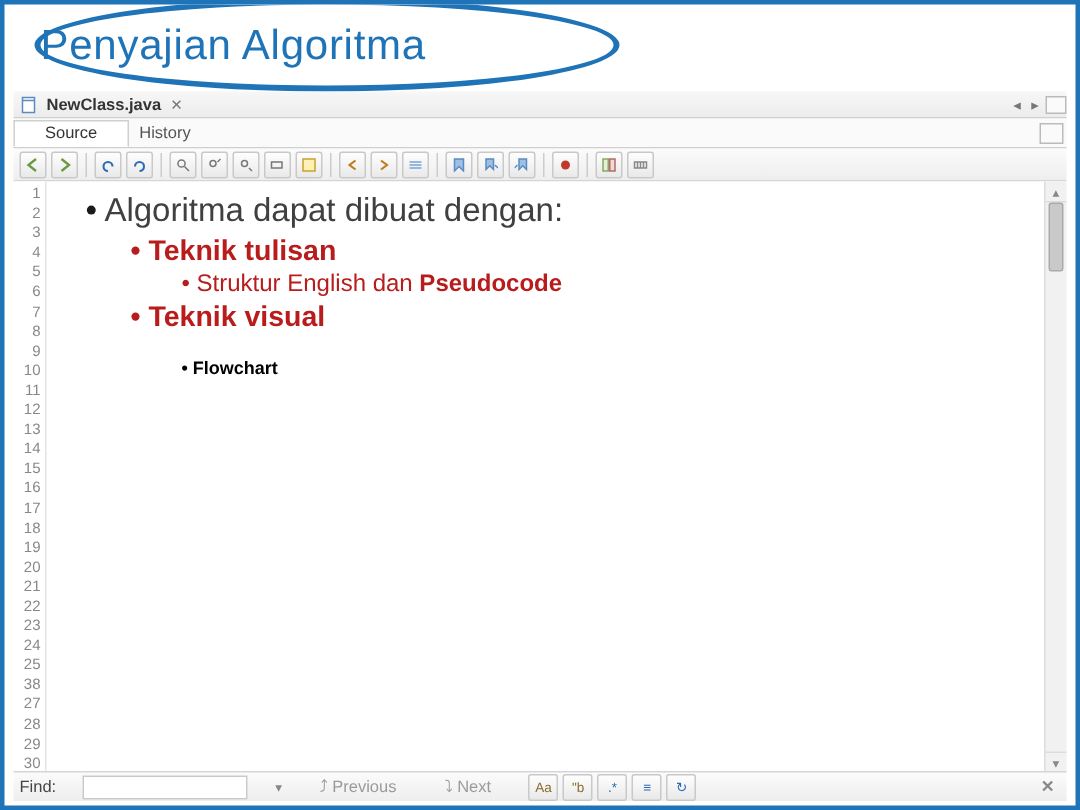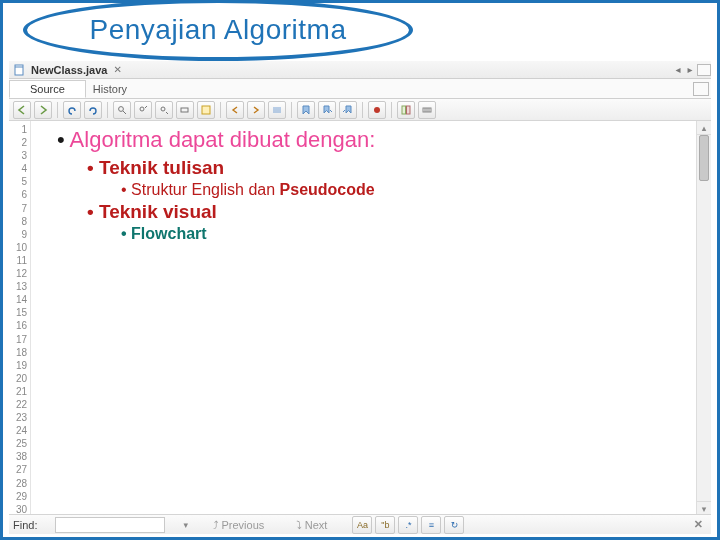--- a/index.html
+++ b/index.html
@@ -5,21 +5,21 @@
   * { box-sizing: border-box; margin: 0; padding: 0; }
   html, body { width: 720px; height: 540px; overflow: hidden; font-family: "Segoe UI", Tahoma, sans-serif; }
   body { border: 3px solid #1f73b7; background: #fff; position: relative; }
 
   
   .title-wrap { position: absolute; left: 20px; top: -4px; width: 390px; height: 62px; }
   .title-ellipse {
     width: 100%; height: 100%;
     border: 4px solid #1f73b7; border-radius: 50%;
     background: #fff;
-    display: flex; align-items: center; justify-content: center;
+    display: flex; align-items: center; justify-content: flex-start;
   }
   .title-text { color: #1f73b7; font-size: 28px; font-weight: 400; letter-spacing: .5px; }
 
   
   .tabbar {
     position: absolute; left: 6px; top: 58px; right: 6px; height: 18px;
     background: linear-gradient(#f7f7f7,#ececec);
     border-bottom: 1px solid #cfcfcf;
     display: flex; align-items: center; font-size: 11px; color: #333;
   }
@@ -70,27 +70,27 @@
     line-height:13.1px;
   }
   .gutter div{height:13.1px;}
   .content-area { flex:1; position:relative; padding: 4px 6px 4px 8px; overflow:hidden;}
   .vscroll { width:15px; background:#f1f1f1; border-left:1px solid #ddd; position:relative;}
   .vscroll .up,.vscroll .down{height:14px;display:flex;align-items:center;justify-content:center;color:#888;font-size:9px;border-bottom:1px solid #ddd;}
   .vscroll .down{position:absolute;bottom:0;left:0;right:0;border-top:1px solid #ddd;border-bottom:none;}
   .vscroll .thumb{position:absolute;top:14px;left:2px;right:2px;height:46px;background:#c9c9c9;border:1px solid #aaa;border-radius:2px;}
 
   
-  .bullet-main { font-size: 22px; color:#ec4899; margin: 2px 0 4px 18px;}
+  .bullet-main { font-size: 22px; color:#404040; margin: 2px 0 4px 18px;}
   .bullet-main::before{content:"• "; color:#1a1a1a;}
   .bullet-sub { font-size: 19px; font-weight:700; color:#b91c1c; margin: 2px 0 2px 48px;}
   .bullet-sub::before{content:"• ";}
   .bullet-sub2 { font-size: 16px; color:#b91c1c; margin: 2px 0 2px 82px;}
   .bullet-sub2::before{content:"• ";}
-  .bullet-sub3 { font-size: 16px; font-weight:700; color:#0f766e; margin: 2px 0 2px 82px;}
+  .bullet-sub3 { font-size: 12px; font-weight:700; color:#000000; margin: 15px 0 2px 82px;}
   .bullet-sub3::before{content:"• ";}
   .pseudo { font-weight:700; }
 
   
   .findbar {
     position:absolute; left:6px; right:6px; bottom:3px; height:20px;
     border-top:1px solid #d5d5d5; background:linear-gradient(#fbfbfb,#eee);
     display:flex; align-items:center; font-size:11px; color:#555; gap:18px; padding:0 4px;
   }
   .findbar .lbl{color:#444;}

